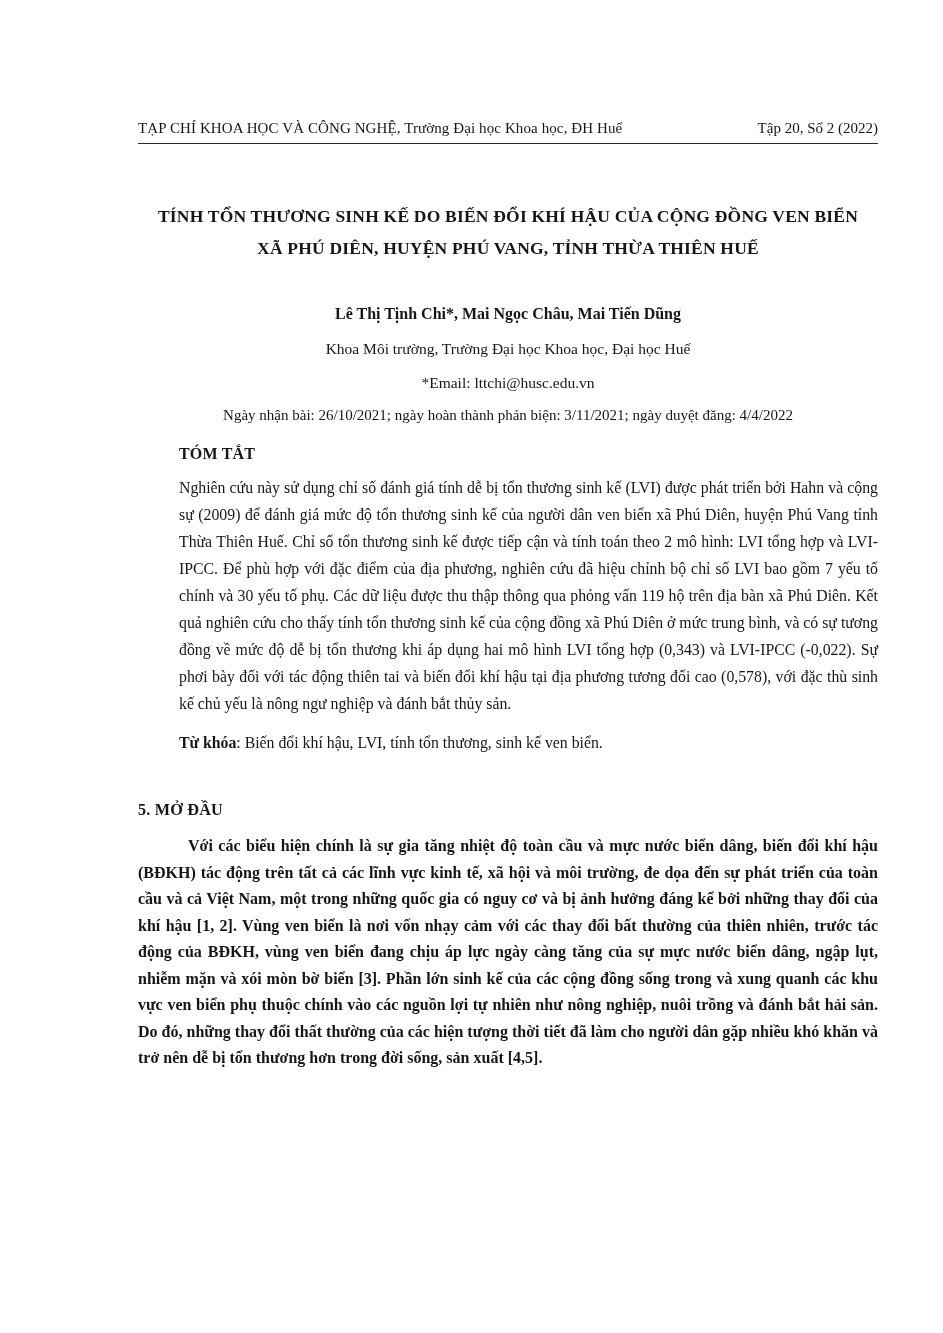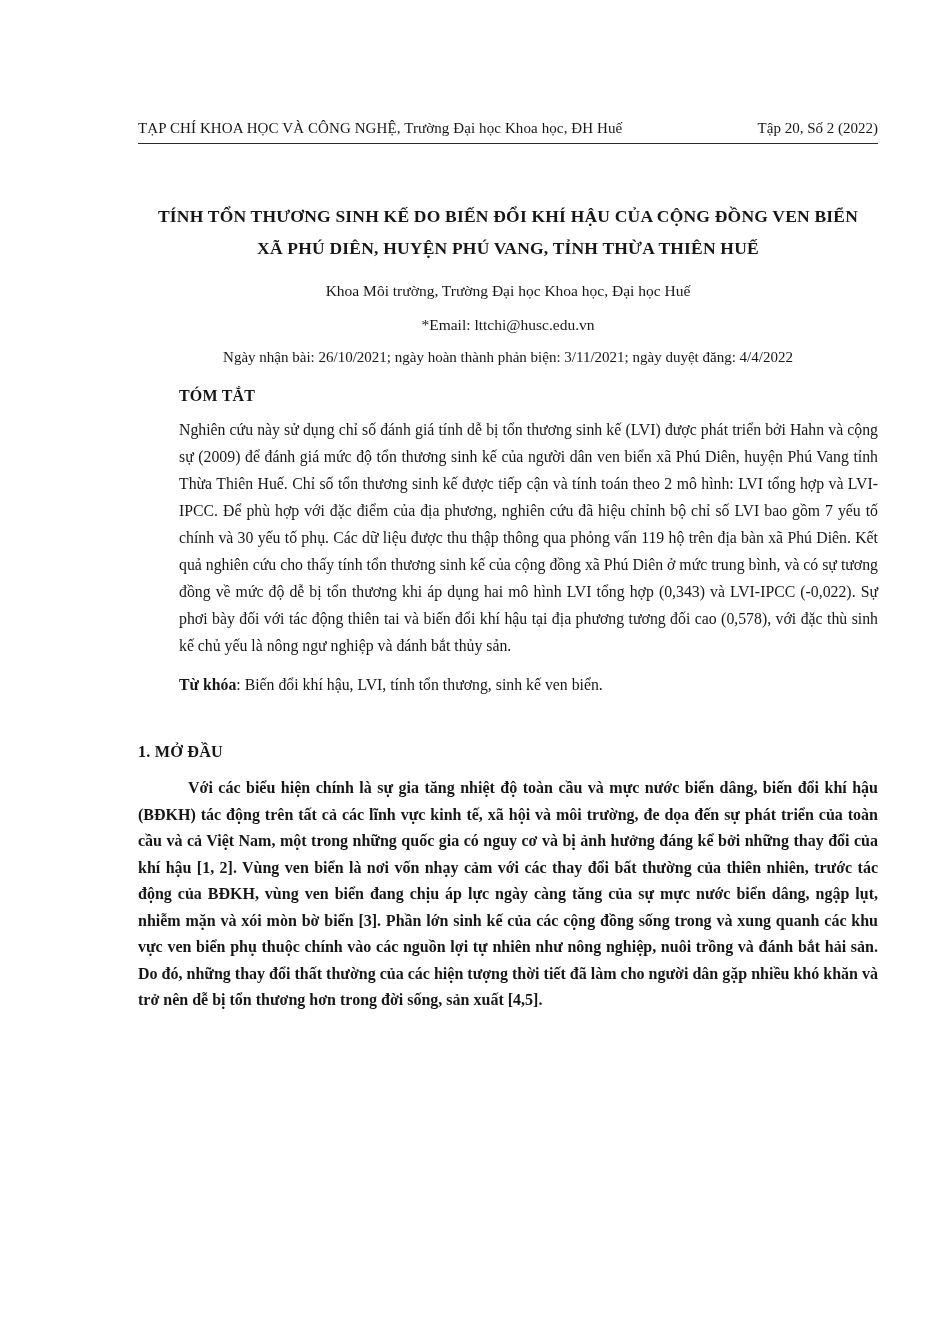--- a/index.html
+++ b/index.html
@@ -112,31 +112,32 @@
 
 <div class="page">
 
   <div class="running-head">
     <span class="rh-left">TẠP CHÍ KHOA HỌC VÀ CÔNG NGHỆ, Trường Đại học Khoa học, ĐH Huế</span>
     <span class="rh-right">Tập 20, Số 2 (2022)</span>
   </div>
 
   <h1 class="title">TÍNH TỔN THƯƠNG SINH KẾ DO BIẾN ĐỔI KHÍ HẬU CỦA CỘNG ĐỒNG VEN BIỂN XÃ PHÚ DIÊN, HUYỆN PHÚ VANG, TỈNH THỪA THIÊN HUẾ</h1>
 
+  <p class="authors">Lê Thị Tịnh Chi*, Mai Ngọc Châu, Mai Tiến Dũng</p>
 
   <p class="affiliation">Khoa Môi trường, Trường Đại học Khoa học, Đại học Huế</p>
 
   <p class="email">*Email: lttchi@husc.edu.vn</p>
 
   <p class="history">Ngày nhận bài: 26/10/2021; ngày hoàn thành phản biện: 3/11/2021; ngày duyệt đăng: 4/4/2022</p>
 
   <div class="abstract">
     <h2 class="abstract-heading">TÓM TẮT</h2>
     <p class="abstract-body">Nghiên cứu này sử dụng chỉ số đánh giá tính dễ bị tổn thương sinh kế (LVI) được phát triển bởi Hahn và cộng sự (2009) để đánh giá mức độ tổn thương sinh kế của người dân ven biển xã Phú Diên, huyện Phú Vang tỉnh Thừa Thiên Huế. Chỉ số tổn thương sinh kế được tiếp cận và tính toán theo 2 mô hình: LVI tổng hợp và LVI-IPCC. Để phù hợp với đặc điểm của địa phương, nghiên cứu đã hiệu chỉnh bộ chỉ số LVI bao gồm 7 yếu tố chính và 30 yếu tố phụ. Các dữ liệu được thu thập thông qua phỏng vấn 119 hộ trên địa bàn xã Phú Diên. Kết quả nghiên cứu cho thấy tính tổn thương sinh kế của cộng đồng xã Phú Diên ở mức trung bình, và có sự tương đồng về mức độ dễ bị tổn thương khi áp dụng hai mô hình LVI tổng hợp (0,343) và LVI-IPCC (-0,022). Sự phơi bày đối với tác động thiên tai và biến đổi khí hậu tại địa phương tương đối cao (0,578), với đặc thù sinh kế chủ yếu là nông ngư nghiệp và đánh bắt thủy sản.</p>
     <p class="keywords"><strong>Từ khóa</strong><span>: Biến đổi khí hậu, LVI, tính tổn thương, sinh kế ven biển.</span></p>
   </div>
 
-  <h2 class="section-heading">1. MỞ ĐẦU</h2>
+  <h2 class="section-heading">5. MỞ ĐẦU</h2>
 
   <p class="body-paragraph">Với các biểu hiện chính là sự gia tăng nhiệt độ toàn cầu và mực nước biển dâng, biến đổi khí hậu (BĐKH) tác động trên tất cả các lĩnh vực kinh tế, xã hội và môi trường, đe dọa đến sự phát triển của toàn cầu và cả Việt Nam, một trong những quốc gia có nguy cơ và bị ảnh hưởng đáng kể bởi những thay đổi của khí hậu [1, 2]. Vùng ven biển là nơi vốn nhạy cảm với các thay đổi bất thường của thiên nhiên, trước tác động của BĐKH, vùng ven biển đang chịu áp lực ngày càng tăng của sự mực nước biển dâng, ngập lụt, nhiễm mặn và xói mòn bờ biển [3]. Phần lớn sinh kế của các cộng đồng sống trong và xung quanh các khu vực ven biển phụ thuộc chính vào các nguồn lợi tự nhiên như nông nghiệp, nuôi trồng và đánh bắt hải sản. Do đó, những thay đổi thất thường của các hiện tượng thời tiết đã làm cho người dân gặp nhiều khó khăn và trở nên dễ bị tổn thương hơn trong đời sống, sản xuất [4,5].</p>
 
 
 </div>
 
 </body></html>

